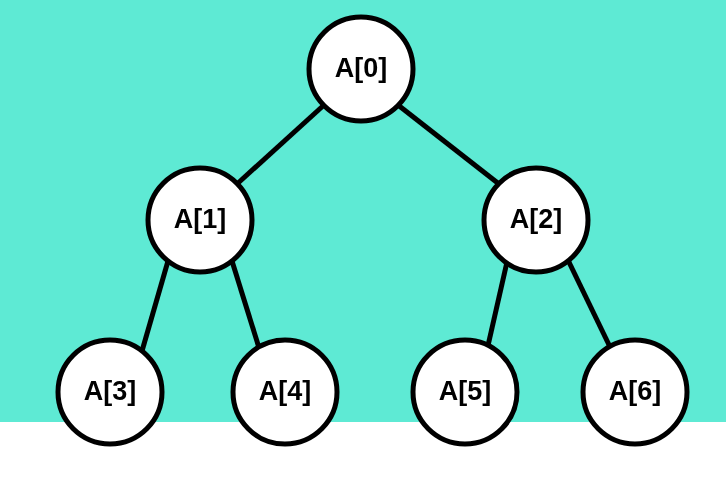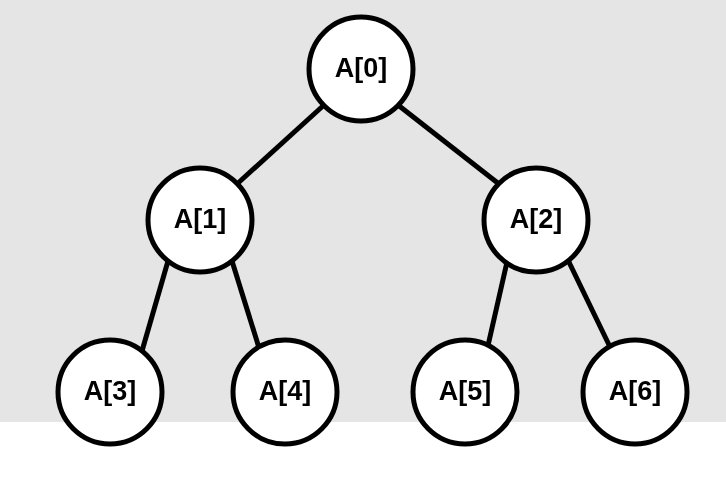--- a/index.html
+++ b/index.html
@@ -11,21 +11,21 @@
   body {
     width: 726px;
     height: 479px;
     overflow: hidden;
     font-family: "Liberation Sans", sans-serif;
   }
   #tree-canvas {
     position: relative;
     width: 726px;
     height: 422px;
-    background: #e5e5e5;
+    background: #5eead4;
   }
   #tree-svg {
     position: absolute;
     top: 0;
     left: 0;
     width: 726px;
     height: 479px;
     display: block;
   }
   .edge-line {

